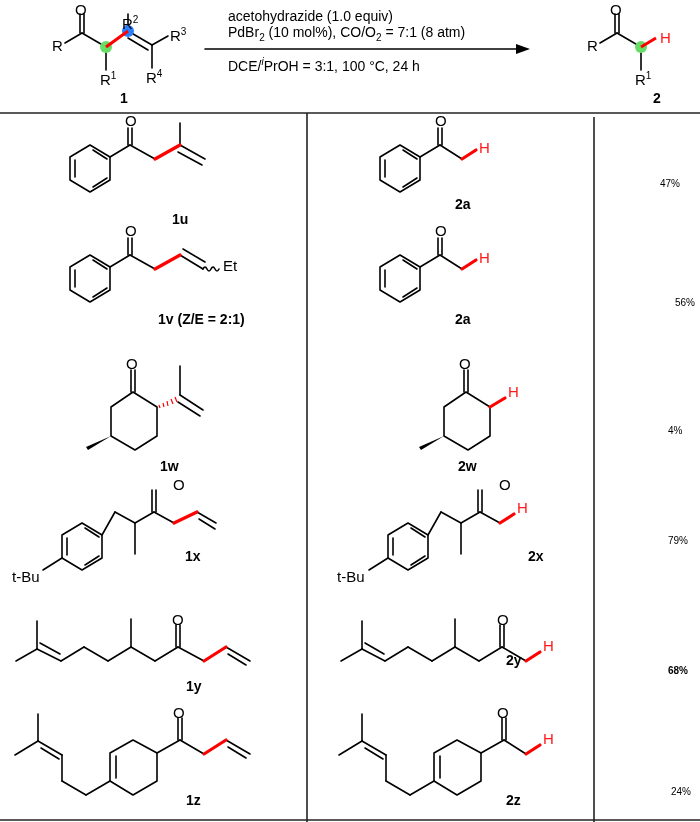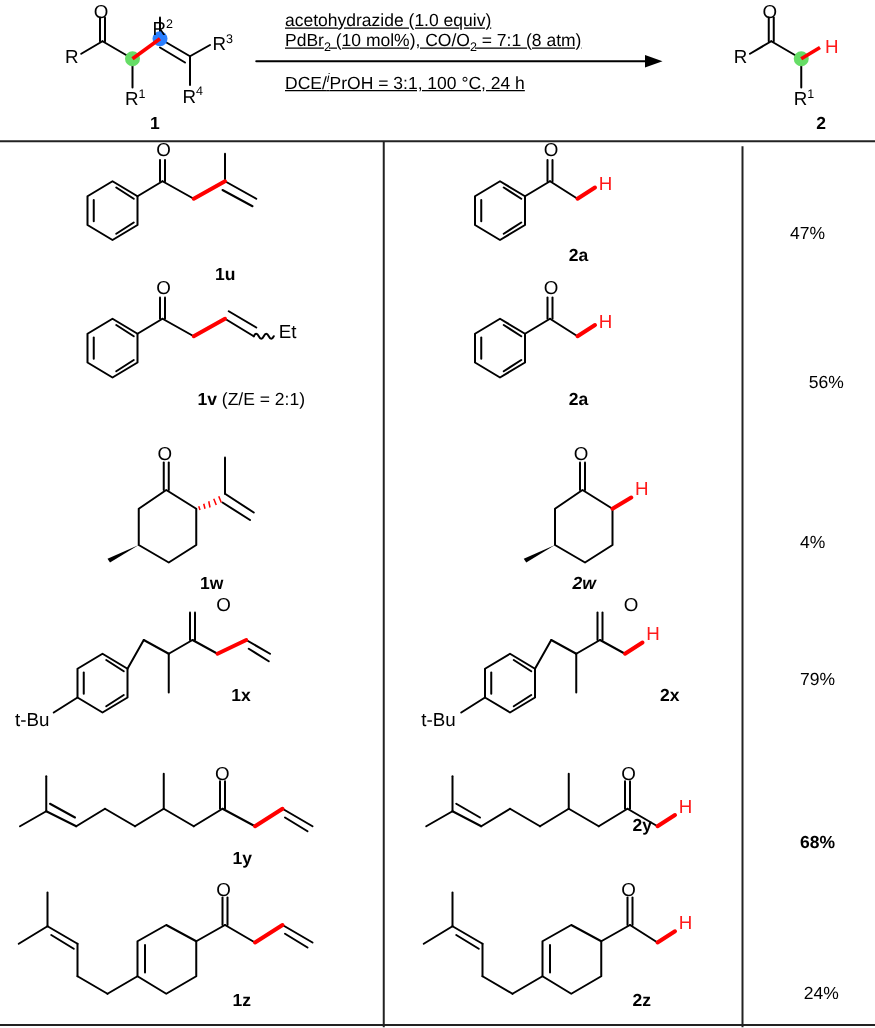--- a/index.html
+++ b/index.html
@@ -1,21 +1,21 @@
 <!DOCTYPE html>
 <html><head>
 <meta charset="utf-8">
 <style>
   html,body{margin:0;padding:0;background:#fff;}
   body{width:700px;height:822px;position:relative;overflow:hidden;font-family:"Liberation Sans",sans-serif;color:#000;}
   svg{position:absolute;left:0;top:0;}
   .lbl{position:absolute;font-family:"Liberation Sans",sans-serif;font-size:14px;font-weight:bold;white-space:nowrap;}
-  .lbl .note{font-weight:normal;}
-  .cond{position:absolute;font-family:"Liberation Sans",sans-serif;font-size:14px;white-space:nowrap;line-height:16px;text-decoration:underline;}
-  .yield{position:absolute;font-family:"Liberation Sans",sans-serif;font-size:14px;white-space:nowrap;}
+  .lbl .note{font-weight:bold;}
+  .cond{position:absolute;font-family:"Liberation Sans",sans-serif;font-size:14px;white-space:nowrap;line-height:16px;}
+  .yield{position:absolute;font-family:"Liberation Sans",sans-serif;font-size:10px;white-space:nowrap;margin-left:28px;}
   .atom{position:absolute;font-family:"Liberation Sans",sans-serif;font-size:15px;white-space:nowrap;line-height:15px;}
   .atom.red{color:#ff1a1a;}
   sub,sup{font-size:10px;line-height:0;}
 </style>
 </head>
 <body>
 
 <svg width="700" height="822" viewBox="0 0 700 822">
   <g stroke="#000" stroke-width="1.6" fill="none" stroke-linecap="round" stroke-linejoin="round">
 
@@ -253,21 +253,21 @@
 <div class="lbl" style="left:158px;top:311px;"><span>1v</span><span class="note"> (Z/E = 2:1)</span></div>
 <div class="atom" style="left:435px;top:223px;">O</div>
 <div class="atom red" style="left:479px;top:250px;">H</div>
 <div class="lbl" style="left:455px;top:311px;">2a</div>
 <div class="yield" style="left:647px;top:297px;">56%</div>
 
 <div class="atom" style="left:126px;top:356px;">O</div>
 <div class="lbl" style="left:160px;top:458px;">1w</div>
 <div class="atom" style="left:459px;top:356px;">O</div>
 <div class="atom red" style="left:508px;top:384px;">H</div>
-<div class="lbl" style="left:458px;top:458px;font-style:italic;">2w</div>
+<div class="lbl" style="left:458px;top:458px;">2w</div>
 <div class="yield" style="left:640px;top:425px;">4%</div>
 
 <div class="atom" style="left:173px;top:477px;">O</div>
 <div class="atom" style="left:12px;top:569px;">t-Bu</div>
 <div class="lbl" style="left:185px;top:548px;">1x</div>
 <div class="atom" style="left:499px;top:477px;">O</div>
 <div class="atom red" style="left:517px;top:500px;">H</div>
 <div class="atom" style="left:337px;top:569px;">t-Bu</div>
 <div class="lbl" style="left:528px;top:548px;">2x</div>
 <div class="yield" style="left:640px;top:535px;">79%</div>

